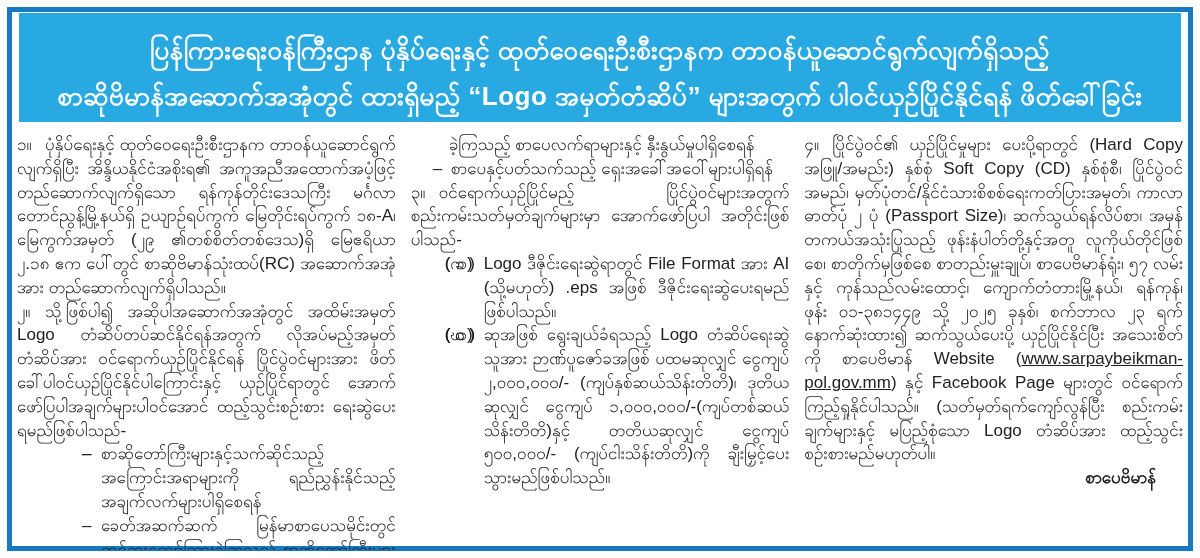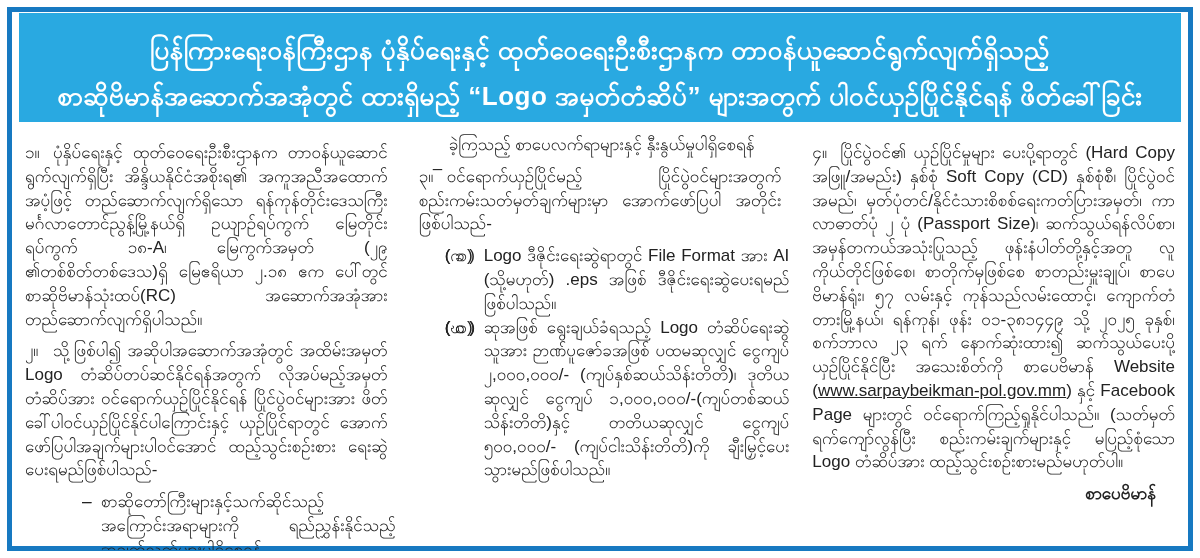--- a/index.html
+++ b/index.html
@@ -25,21 +25,21 @@
     color:#ffffff;text-align:center;font-weight:bold;
     font-size:26px;
   }
   .header .h-line1{padding-top:14px;line-height:46px;letter-spacing:.5px;}
   .header .h-line2{line-height:46px;letter-spacing:.5px;text-align:center;}
   .columns{
     position:absolute;left:17px;right:17px;top:133px;bottom:8px;
     display:flex;gap:15px;color:var(--text-color);
   }
   .col{flex:1;font-size:17px;line-height:23.8px;text-align:justify;overflow:hidden;}
-  p{margin:8px;}
+  p{margin:0;}
   .num{display:inline-block;min-width:28px;}
   
   .dash-item{position:relative;padding-left:84px;}
   .dash-item .dash{position:absolute;left:65px;top:0;}
   
   .cont-line{padding-left:38px;}
   .dash-item-c2{position:relative;padding-left:40px;}
   .dash-item-c2 .dash{position:absolute;left:22px;top:0;}
   
   .let-item{position:relative;padding-left:73px;}
@@ -64,21 +64,21 @@
     <div class="col">
       <p class="para"><span class="num">၁။</span><span>ပုံနှိပ်ရေးနှင့် ထုတ်ဝေရေးဦးစီးဌာနက တာဝန်ယူဆောင်ရွက်လျက်ရှိပြီး အိန္ဒိယနိုင်ငံအစိုးရ၏ အကူအညီအထောက်အပံ့ဖြင့် တည်ဆောက်လျက်ရှိသော ရန်ကုန်တိုင်းဒေသကြီး မင်္ဂလာတောင်ညွန့်မြို့နယ်ရှိ ဥယျာဉ်ရပ်ကွက် မြေတိုင်းရပ်ကွက် ၁၈-A၊ မြေကွက်အမှတ် (၂၉ ၏တစ်စိတ်တစ်ဒေသ)ရှိ မြေဧရိယာ ၂.၁၈ ဧက ပေါ်တွင် စာဆိုဗိမာန်သုံးထပ်(RC) အဆောက်အအုံအား တည်ဆောက်လျက်ရှိပါသည်။</span></p>
       <p class="para"><span class="num">၂။</span><span>သို့ဖြစ်ပါ၍ အဆိုပါအဆောက်အအုံတွင် အထိမ်းအမှတ် Logo တံဆိပ်တပ်ဆင်နိုင်ရန်အတွက် လိုအပ်မည့်အမှတ်တံဆိပ်အား ဝင်ရောက်ယှဉ်ပြိုင်နိုင်ရန် ပြိုင်ပွဲဝင်များအား ဖိတ်ခေါ်ပါဝင်ယှဉ်ပြိုင်နိုင်ပါကြောင်းနှင့် ယှဉ်ပြိုင်ရာတွင် အောက်ဖော်ပြပါအချက်များပါဝင်အောင် ထည့်သွင်းစဉ်းစား ရေးဆွဲပေးရမည်ဖြစ်ပါသည်-</span></p>
       <div class="dash-item"><span class="dash">–</span></div>
       <div class="dash-item"><span class="dash">–</span><span>စာဆိုတော်ကြီးများနှင့်သက်ဆိုင်သည့်အကြောင်းအရာများကို ရည်ညွှန်းနိုင်သည့် အချက်လက်များပါရှိစေရန်</span></div>
       <div class="dash-item"><span class="dash">–</span><span>ခေတ်အဆက်ဆက် မြန်မာစာပေသမိုင်းတွင် ထင်ရှားကျော်ကြားခဲ့ကြသည့် စာဆိုတော်ကြီးများ ဖန်တီးရေးဖွဲ့</span></div>
     </div>
 
     <div class="col">
       <div class="cont-line">ခဲ့ကြသည့် စာပေလက်ရာများနှင့် နှီးနွယ်မှုပါရှိစေရန်</div>
-      <div class="dash-item-c2"><span class="dash">–</span></div>
+      <div class="dash-item-c2"><span class="dash">–</span><span>စာပေနှင့်ပတ်သက်သည့် ရှေးအခေါ်အဝေါ်များပါရှိရန်</span></div>
       <p class="para"><span class="num">၃။</span><span>ဝင်ရောက်ယှဉ်ပြိုင်မည့် ပြိုင်ပွဲဝင်များအတွက် စည်းကမ်းသတ်မှတ်ချက်များမှာ အောက်ဖော်ပြပါ အတိုင်းဖြစ်ပါသည်-</span></p>
       <div class="let-item"><span class="let-label">(က)</span></div>
       <div class="let-item"><span class="let-label">( ခ )</span><span>Logo ဒီဇိုင်းရေးဆွဲရာတွင် File Format အား AI (သို့မဟုတ်) .eps အဖြစ် ဒီဇိုင်းရေးဆွဲပေးရမည် ဖြစ်ပါသည်။</span></div>
       <div class="let-item"><span class="let-label">( ဂ )</span></div>
       <div class="let-item"><span class="let-label">(ဃ)</span></div>
       <div class="let-item"><span class="let-label">( င )</span><span>ဆုအဖြစ် ရွေးချယ်ခံရသည့် Logo တံဆိပ်ရေးဆွဲသူအား ဉာဏ်ပူဇော်ခအဖြစ် ပထမဆုလျှင် ငွေကျပ် ၂,၀၀၀,၀၀၀/- (ကျပ်နှစ်ဆယ်သိန်းတိတိ)၊ ဒုတိယဆုလျှင် ငွေကျပ် ၁,၀၀၀,၀၀၀/-(ကျပ်တစ်ဆယ်သိန်းတိတိ)နှင့် တတိယဆုလျှင် ငွေကျပ် ၅၀၀,၀၀၀/- (ကျပ်ငါးသိန်းတိတိ)ကို ချီးမြှင့်ပေးသွားမည်ဖြစ်ပါသည်။</span></div>
     </div>
 
     <div class="col">
       <p class="para"><span class="num">၄။</span><span>ပြိုင်ပွဲဝင်၏ ယှဉ်ပြိုင်မှုများ ပေးပို့ရာတွင် (Hard Copy အဖြူ/အမည်း) နှစ်စုံ Soft Copy (CD) နှစ်စုံစီ၊ ပြိုင်ပွဲဝင် အမည်၊ မှတ်ပုံတင်/နိုင်ငံသားစိစစ်ရေးကတ်ပြားအမှတ်၊ ကာလာဓာတ်ပုံ ၂ ပုံ (Passport Size)၊ ဆက်သွယ်ရန်လိပ်စာ၊ အမှန်တကယ်အသုံးပြုသည့် ဖုန်းနံပါတ်တို့နှင့်အတူ လူကိုယ်တိုင်ဖြစ်စေ၊ စာတိုက်မှဖြစ်စေ စာတည်းမှူးချုပ်၊ စာပေဗိမာန်ရုံး၊ ၅၇ လမ်းနှင့် ကုန်သည်လမ်းထောင့်၊ ကျောက်တံတားမြို့နယ်၊ ရန်ကုန်၊ ဖုန်း ၀၁-၃၈၁၄၄၉ သို့ ၂၀၂၅ ခုနှစ်၊ စက်ဘာလ ၂၃ ရက် နောက်ဆုံးထား၍ ဆက်သွယ်ပေးပို့ ယှဉ်ပြိုင်နိုင်ပြီး အသေးစိတ်ကို စာပေဗိမာန် Website (</span><span class="url">www.sarpaybeikman-pol.gov.mm</span><span>) နှင့် Facebook Page များတွင် ဝင်ရောက်ကြည့်ရှုနိုင်ပါသည်။ (သတ်မှတ်ရက်ကျော်လွန်ပြီး စည်းကမ်းချက်များနှင့် မပြည့်စုံသော Logo တံဆိပ်အား ထည့်သွင်းစဉ်းစားမည်မဟုတ်ပါ။</span></p>

